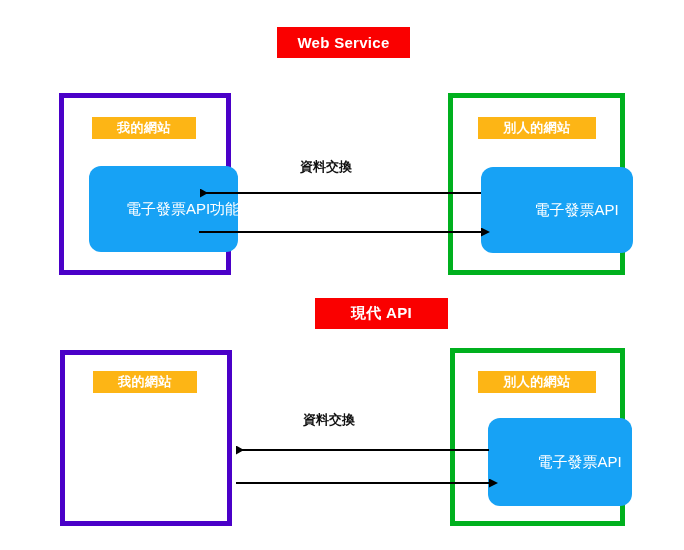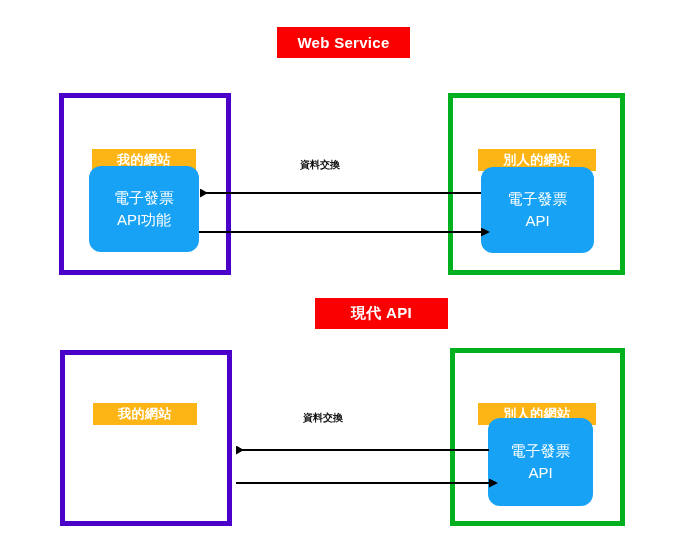--- a/index.html
+++ b/index.html
@@ -70,51 +70,51 @@
     position: absolute;
     background: #fdb515;
     color: #ffffff;
     font-size: 13px;
     font-weight: bold;
     display: flex;
     align-items: center;
     justify-content: center;
     white-space: nowrap;
     letter-spacing: 0.5px;
-    margin-top: 32px;
   }
   .label-r1-left  { left: 92px;  top: 117px; width: 104px; height: 22px; }
   .label-r1-right { left: 478px; top: 117px; width: 118px; height: 22px; }
   .label-r2-left  { left: 93px;  top: 371px; width: 104px; height: 22px; }
   .label-r2-right { left: 478px; top: 371px; width: 118px; height: 22px; }
 
   
   .api-block {
     position: absolute;
     background: #17a2f5;
     border-radius: 12px;
     color: #ffffff;
     display: flex;
-    flex-direction: column;
+    flex-direction: row;
     align-items: center;
     justify-content: center;
     font-size: 15px;
     line-height: 1.45;
     text-align: center;
     white-space: nowrap;
+    padding-left: 39px;
   }
   .api-r1-left  { left: 89px;  top: 166px; width: 110px; height: 86px; }
   .api-r1-right { left: 481px; top: 167px; width: 113px; height: 86px; }
   .api-r2-right { left: 488px; top: 418px; width: 105px; height: 88px; }
 
   
   .exchange-caption {
     position: absolute;
     color: #111111;
-    font-size: 10px;
+    font-size: 13px;
     font-weight: bold;
     white-space: nowrap;
   }
   .caption-r1 { left: 300px; top: 158px; }
   .caption-r2 { left: 303px; top: 411px; }
 
   
   .arrow-layer {
     position: absolute;
     left: 0;

